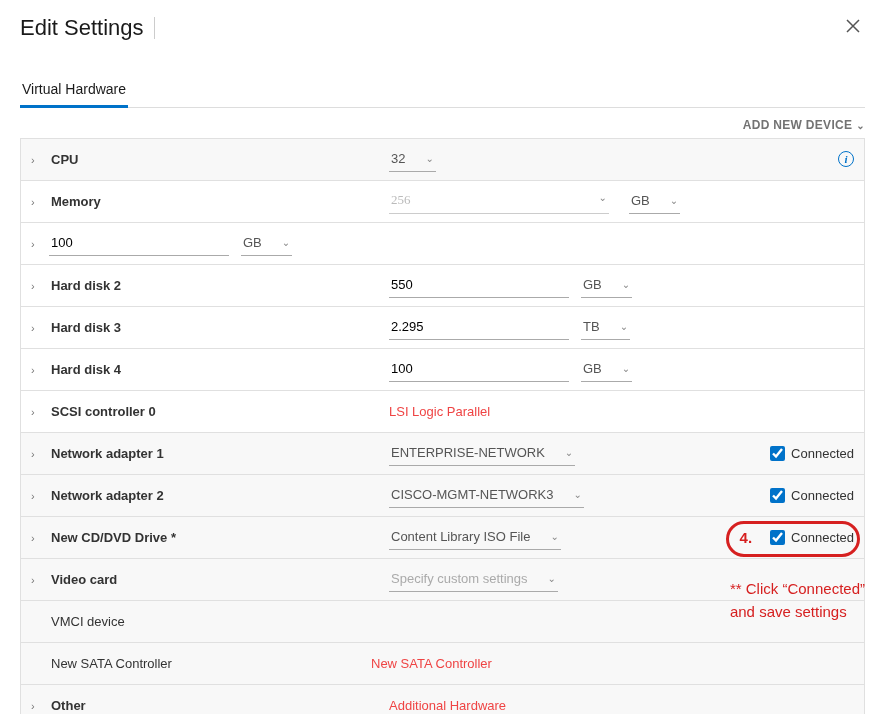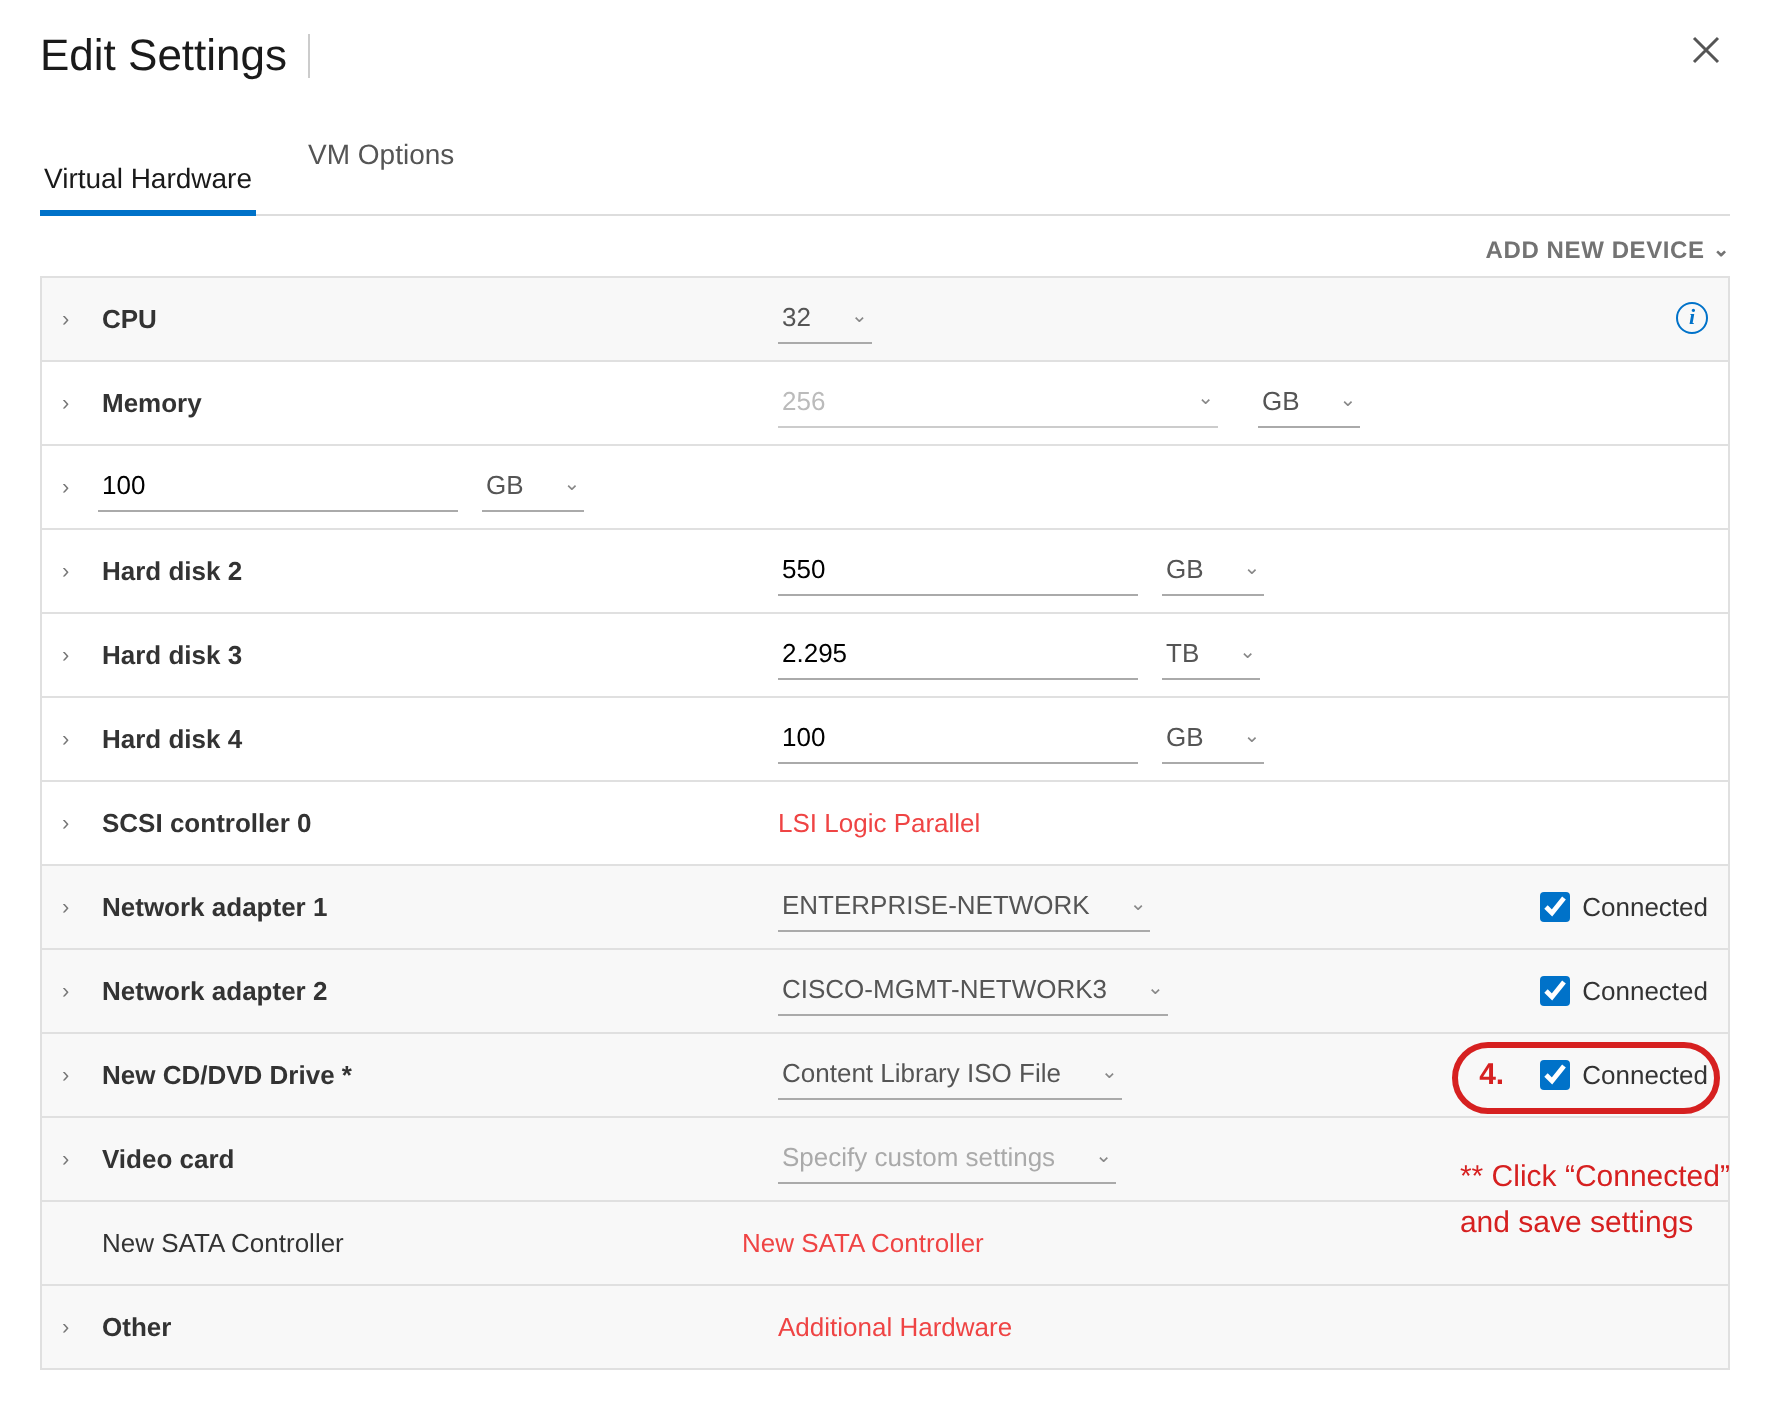--- a/index.html
+++ b/index.html
@@ -30,21 +30,21 @@
     .sel.mini { min-width: 28px; }
     .sel .chev { font-size: 10px; color: #888; }
     .static-text { font-size: 13px; color: #ef4444; }
     .info-icon { position: absolute; right: 10px; top: 12px; width: 16px; height: 16px; border: 1.5px solid #0072c9; border-radius: 50%; color: #0072c9; font-size: 11px; font-weight: 700; display: flex; align-items: center; justify-content: center; font-style: italic; font-family: serif; }
     .checkbox { width: 15px; height: 15px; accent-color: #0072c9; cursor: pointer; }
     .connected-label { font-size: 13px; color: #333; }
     .callout-circle { position: absolute; border: 3px solid #d62020; border-radius: 20px; width: 134px; height: 36px; right: 4px; top: 4px; pointer-events: none; }
     .annotation-num { color: #d62020; font-weight: 600; font-size: 15px; margin-right: 18px; cursor: default; font-family: "Comic Sans MS", cursive, sans-serif; }
     .annotation-note { position: absolute; right: 20px; top: 578px; color: #d62020; font-family: "Comic Sans MS", cursive, sans-serif; font-size: 15px; line-height: 1.5; text-align: left; pointer-events: none; }
     .mem-wrap { display: flex; align-items: center; gap: 20px; }
-    .mem-field { display: inline-flex; align-items: flex-start; border-bottom: 1px solid #ccc; padding: 3px 2px 5px 2px; width: 220px; justify-content: space-between; }
+    .mem-field { display: inline-flex; align-items: flex-start; border-bottom: 1px solid #ccc; padding: 3px 2px 5px 2px; width: 220px; justify-content: space-between; font-family: Liberation Serif, serif; }
     .mem-field .val { color: #bbb; }
     .mem-field .chev { font-size: 10px; color: #888; }
   </style>
 </head>
 <body>
 
 <div class="dialog">
 
   <div class="header">
     <div class="title">
@@ -53,21 +53,20 @@
     </div>
     <div class="close-btn">
       <svg width="16" height="16" viewBox="0 0 16 16">
           <path d="M2 2 L14 14 M14 2 L2 14" stroke="#555" stroke-width="1.5" fill="none"></path>
         </svg>
     </div>
   </div>
 
   <div class="tabs">
     <div class="tab active">Virtual Hardware</div>
-    <div class="tab">VM Options</div>
   </div>
 
   <div class="toolbar">
     <div class="add-device">
       <span>ADD NEW DEVICE</span>
       <span class="chev">⌄</span>
     </div>
   </div>
 
   <div class="table">
@@ -205,20 +204,23 @@
       <div class="expander">›</div>
       <div class="label">Video card</div>
       <div class="value-area">
         <div class="sel" style="color:#aaa">
           <span>Specify custom settings</span>
           <span class="chev">⌄</span>
         </div>
       </div>
     </div>
 
+    <div class="row shade">
+      <div class="label nochev">VMCI device</div>
+    </div>
 
     <div class="row shade">
       <div class="label nochev">New SATA Controller</div>
       <div class="value-area">
         <span class="static-text">New SATA Controller</span>
       </div>
     </div>
 
     <div class="row shade">
       <div class="expander">›</div>

